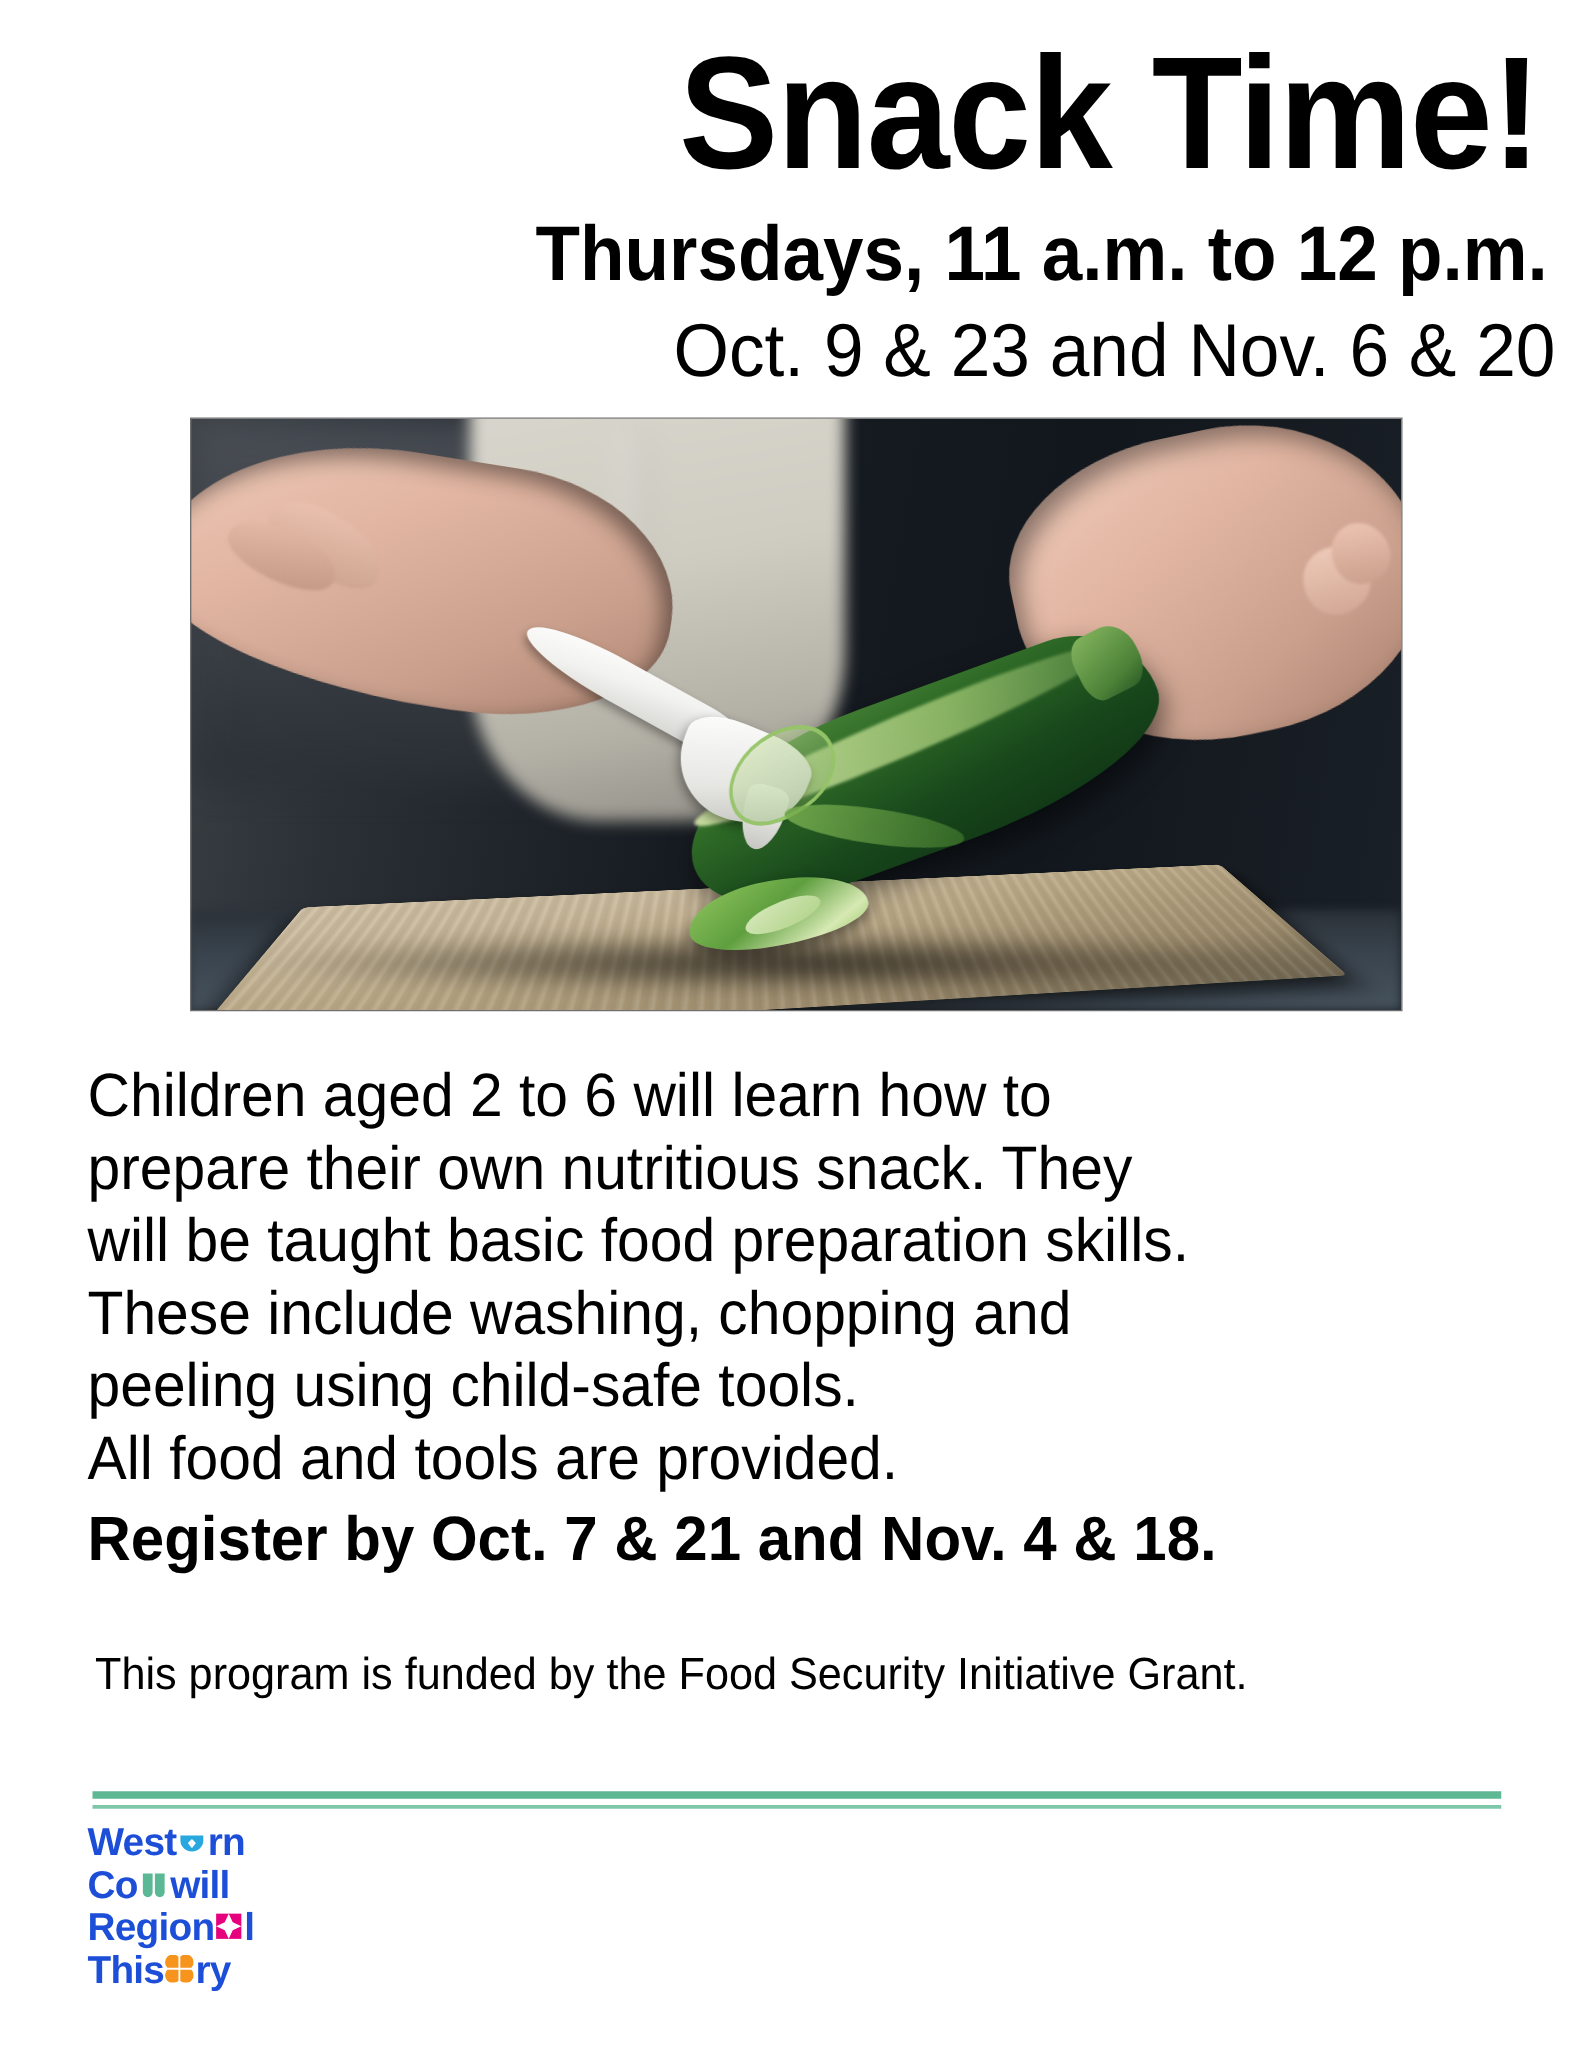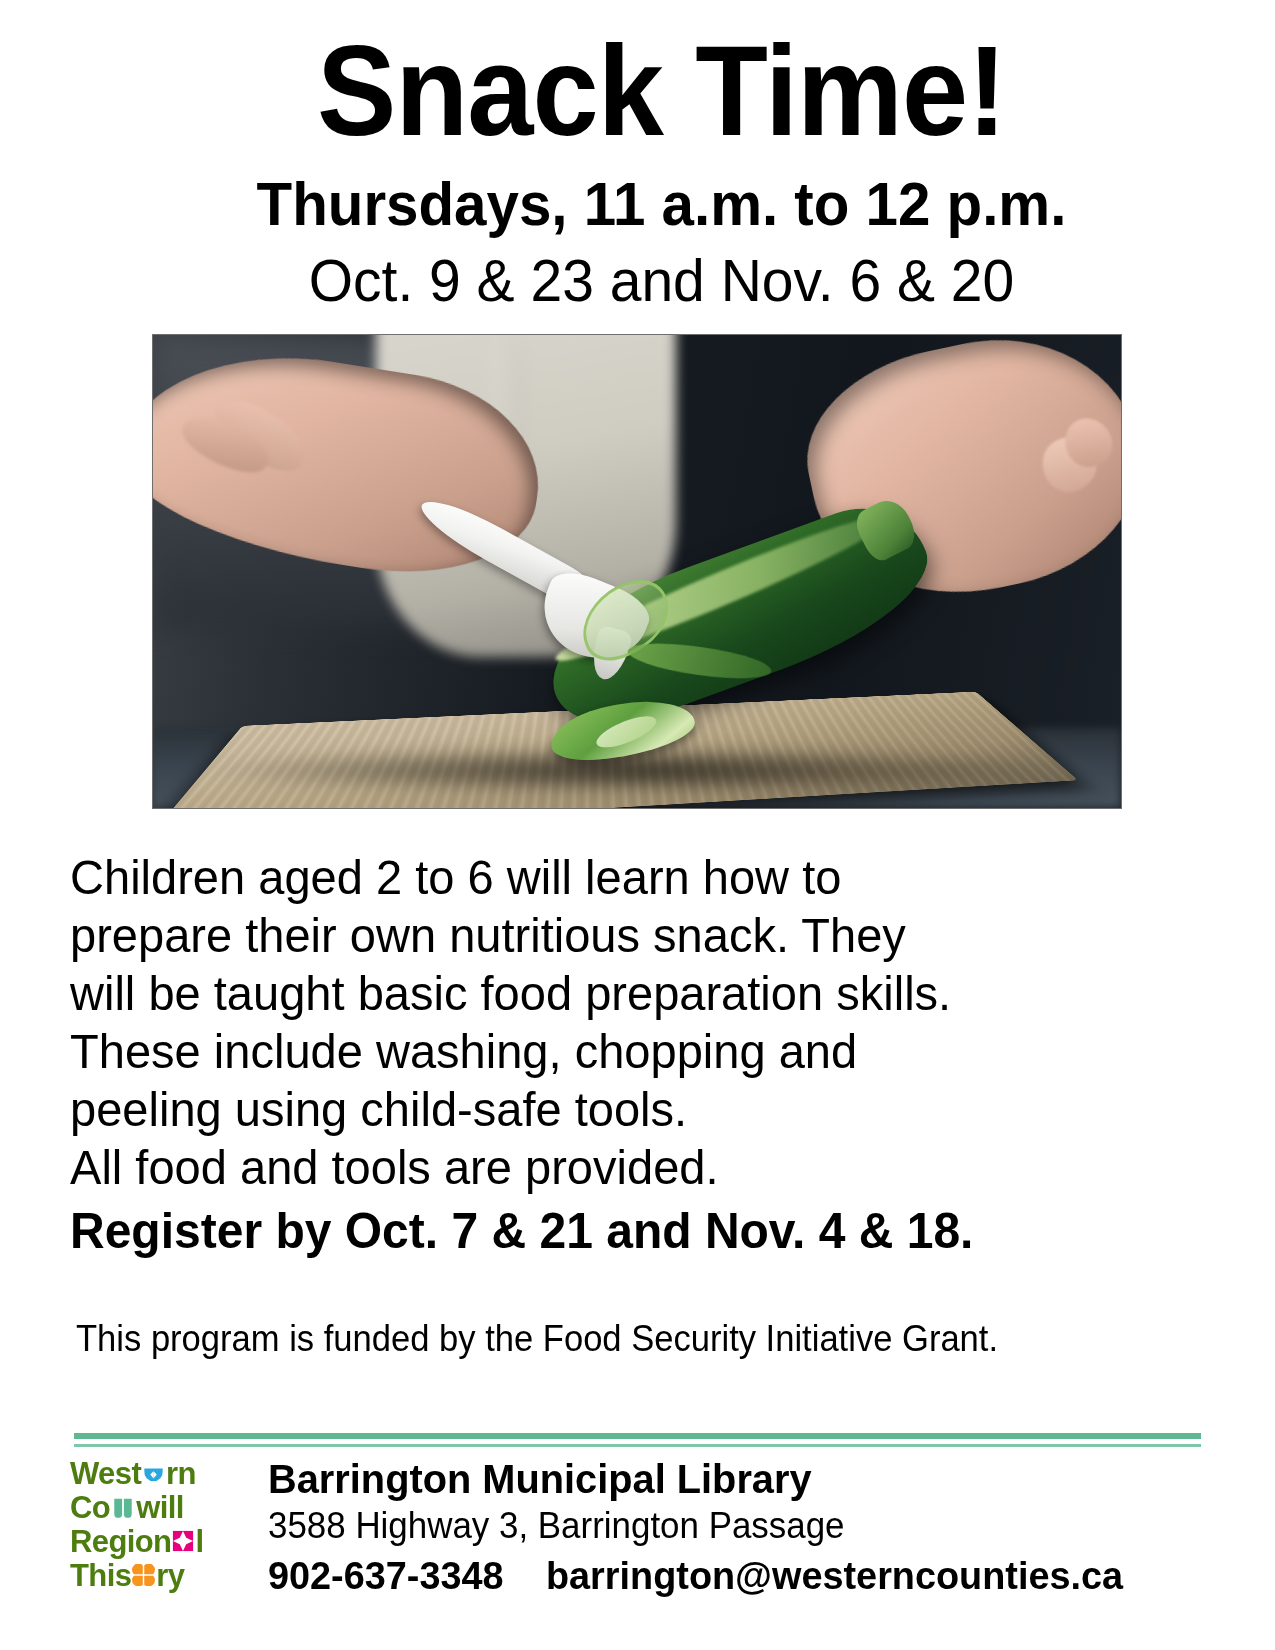--- a/index.html
+++ b/index.html
@@ -11,21 +11,21 @@
     width: 1275px;
     height: 1650px;
     position: relative;
     font-family: "Liberation Sans", sans-serif;
     color: #000000;
     overflow: hidden;
   }
 
   
   .poster-header {
-    text-align: center;
+    text-align: right;
     padding-top: 26px;
     padding-left: 48px;
   }
   .title-main {
     font-size: 128px;
     font-weight: bold;
     line-height: 1.02;
     letter-spacing: -1px;
     transform: scaleX(0.93);
     transform-origin: center top;
@@ -385,21 +385,21 @@
   .logo {
     width: 170px;
     flex: 0 0 170px;
     padding-top: 2px;
   }
   .logo-line {
     font-size: 31px;
     font-weight: bold;
     line-height: 34px;
     letter-spacing: -0.6px;
-    color: #4d7c0f;
+    color: #1d4ed8;
     white-space: nowrap;
     display: flex;
     align-items: baseline;
   }
   .logo-glyph {
     display: inline-block;
     position: relative;
     vertical-align: baseline;
   }
   
@@ -571,23 +571,14 @@
           <path d="M11.2 11.2 H1.5 A5 5 0 0 1 11.2 1.5 Z" fill="#f7941e"></path>
           <path d="M12.8 11.2 V1.5 A5 5 0 0 1 22.5 11.2 Z" fill="#f7941e"></path>
           <path d="M11.2 12.8 V22.5 A5 5 0 0 1 1.5 12.8 Z" fill="#f7941e"></path>
           <path d="M12.8 12.8 H22.5 A5 5 0 0 1 12.8 22.5 Z" fill="#f7941e"></path>
         </svg>
       </span>
       <span>ry</span>
     </div>
   </div>
 
-  <div class="contact">
-    <div class="contact-name">Barrington Municipal Library</div>
-    <div class="contact-addr">3588 Highway 3, Barrington Passage</div>
-    <div class="contact-reach">
-      <span>902-637-3348</span>
-      <span class="sep"></span>
-      <span>barrington@westerncounties.ca</span>
-    </div>
-  </div>
 
 </div>
 
 </body></html>

